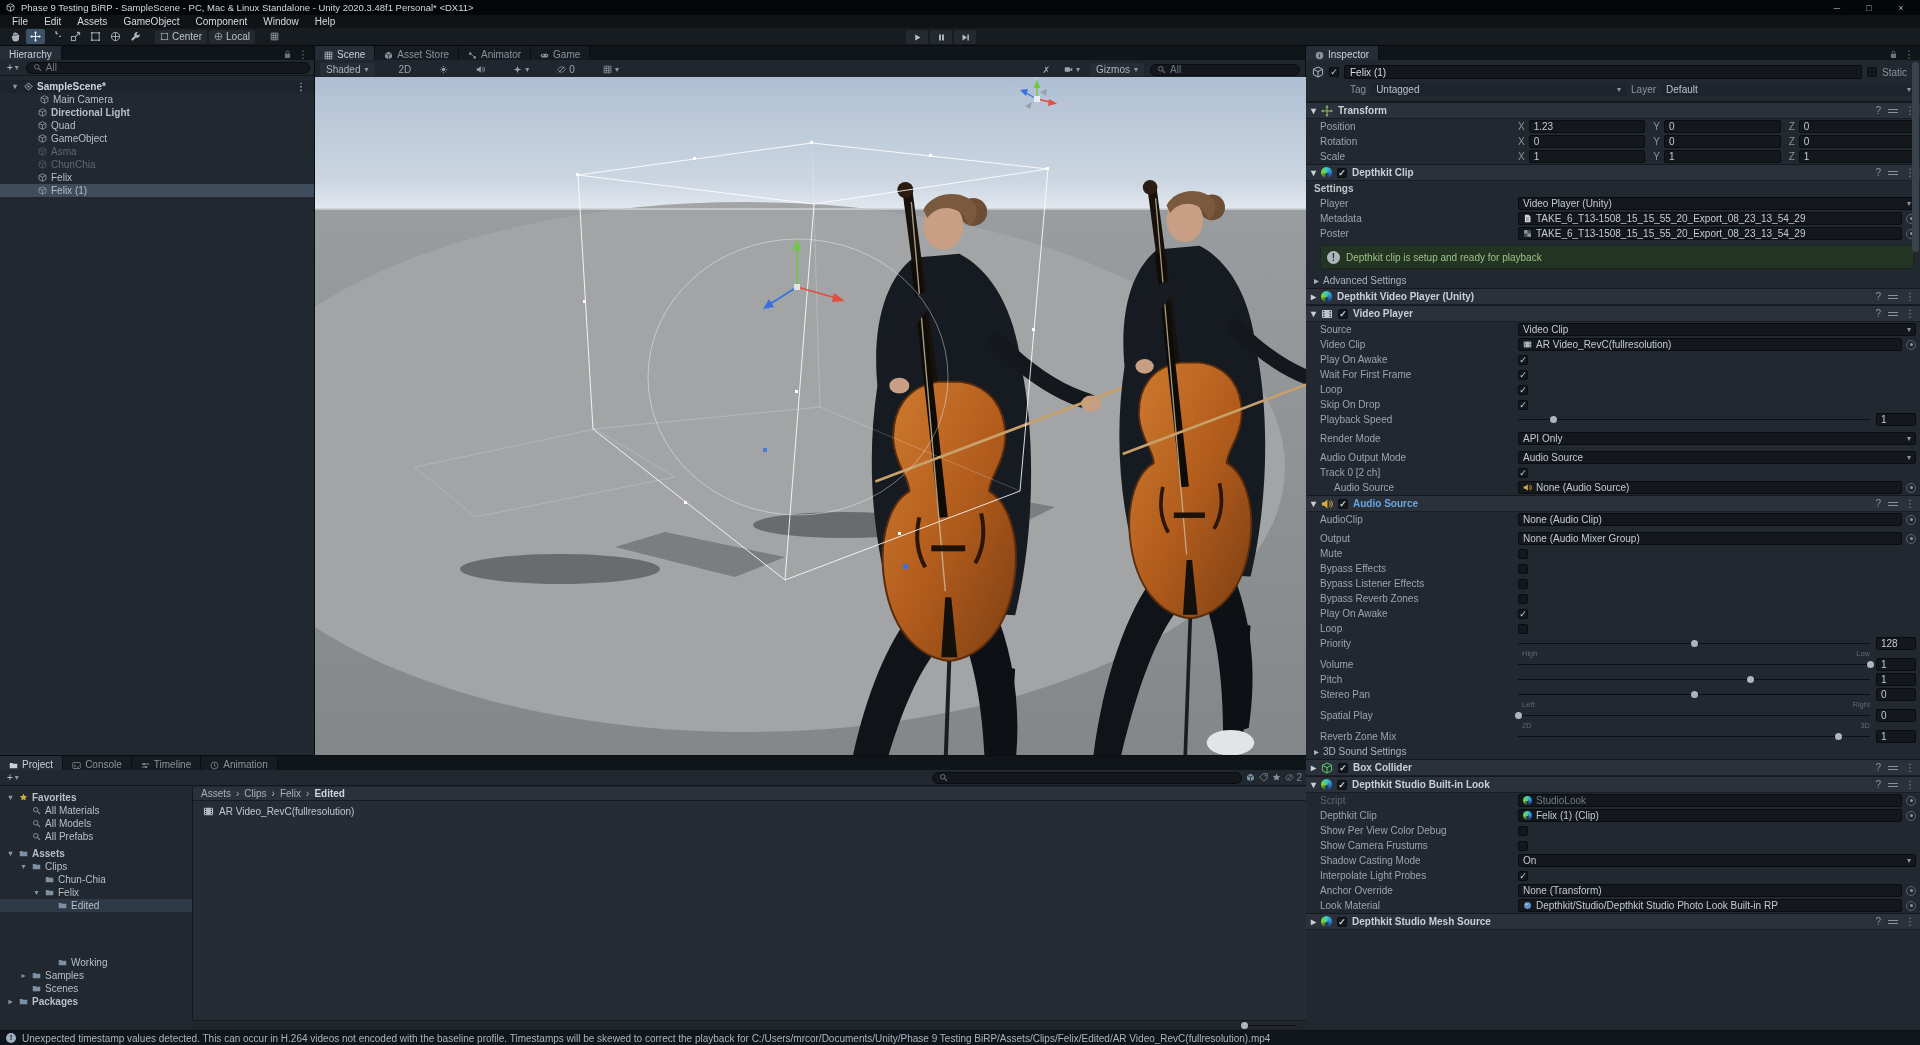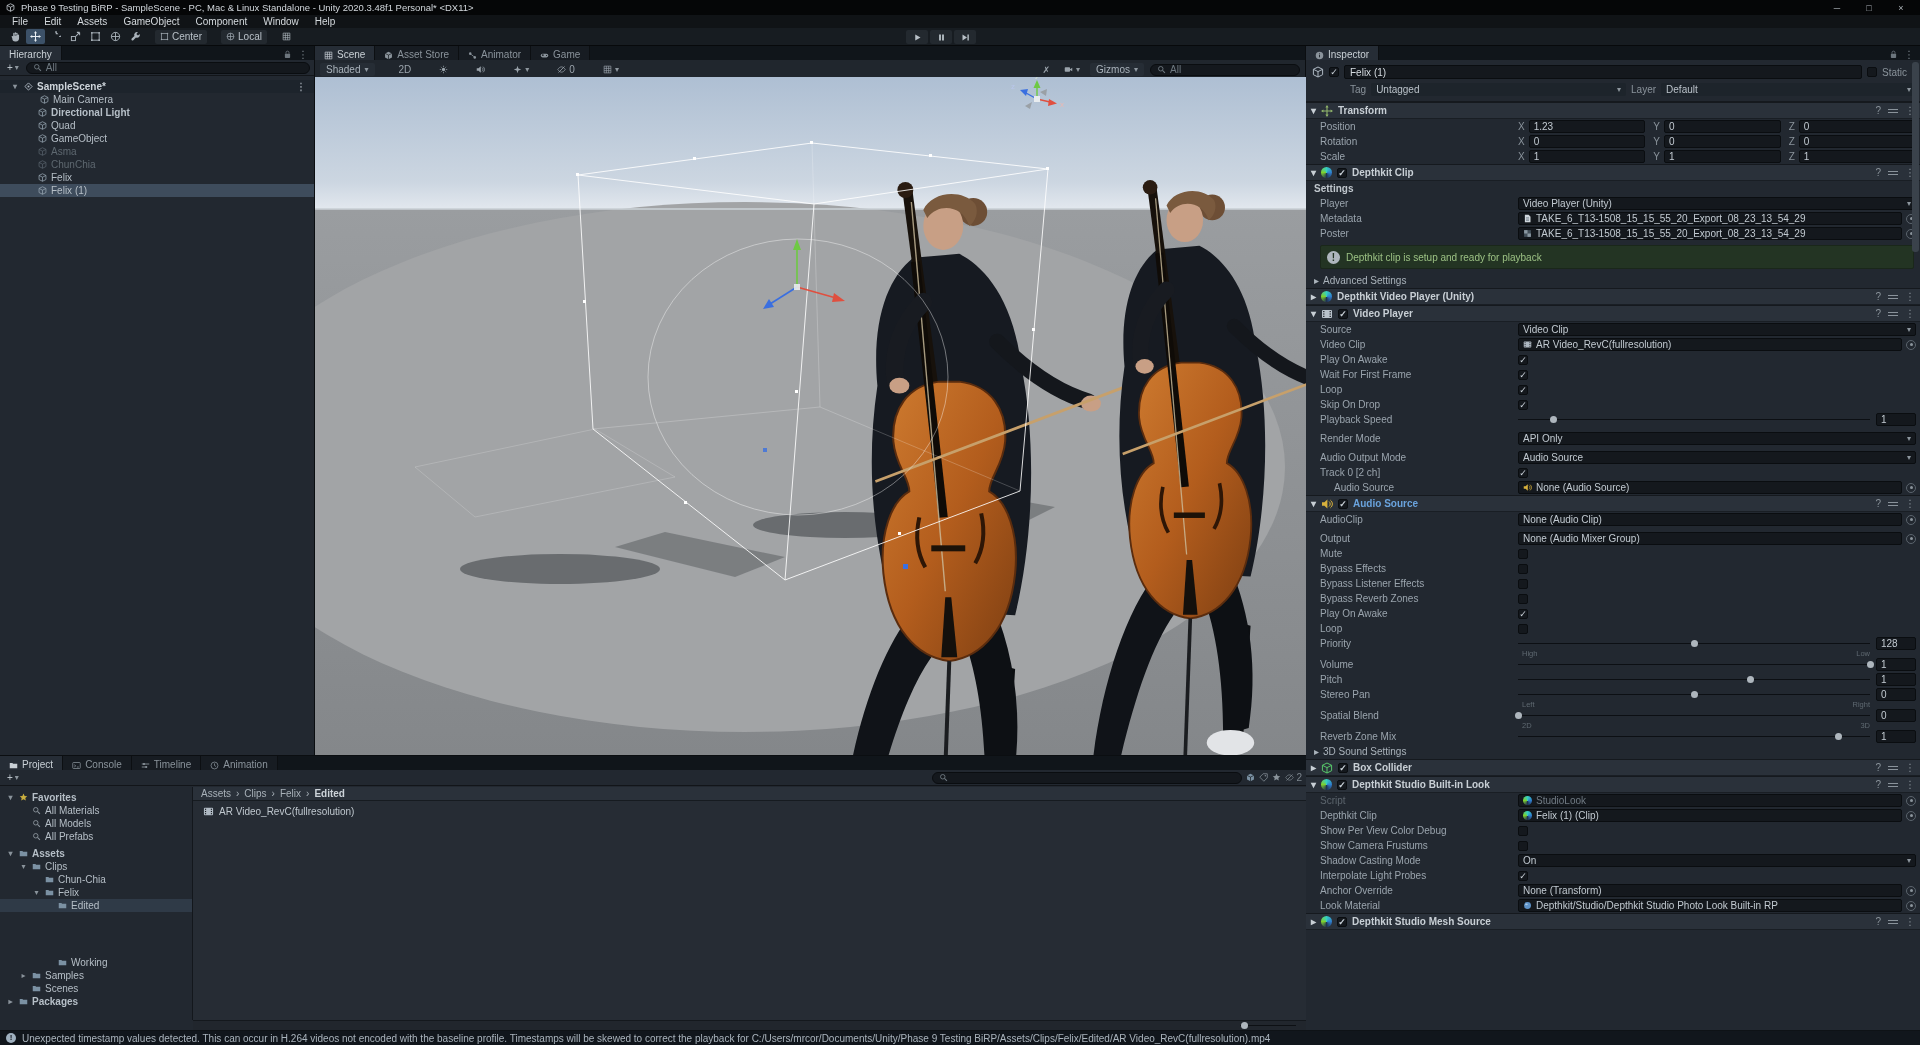--- a/index.html
+++ b/index.html
@@ -405,21 +405,21 @@
           <use href="#sym-transform"></use>
         </svg>
       </div>
       <div class="toolbtn">
         <svg class="ic ">
           <use href="#sym-custom"></use>
         </svg>
       </div>
     </div>
   <div class="tb-sep"></div>
-  <div class="tb-group" style="gap:14px">
+  <div class="tb-group" style="gap:2px">
     <div class="pivotbtn">
       <svg class="ic9" style="color:#9aa3ab">
           <use href="#sym-rect"></use>
         </svg>
       <span>Center</span>
     </div>
     <div class="pivotbtn">
       <svg class="ic9" style="color:#9aa3ab">
           <use href="#sym-transform"></use>
         </svg>
@@ -1143,21 +1143,21 @@
                 <span class="txt">0</span>
               </div>
             </div>
           </div>
         </div>
         <div class="subrow">
           <span>Left</span>
           <span>Right</span>
         </div>
         <div class="irow">
-          <span class="lbl">Spatial Blend</span>
+          <span class="lbl">Spatial Play</span>
           <div class="ctrl">
             <div class="sliderwrap">
               <div class="track">
                 <div class="thumb" style="left: 0%;"></div>
               </div>
               <div class="numfield">
                 <span class="txt">0</span>
               </div>
             </div>
           </div>

